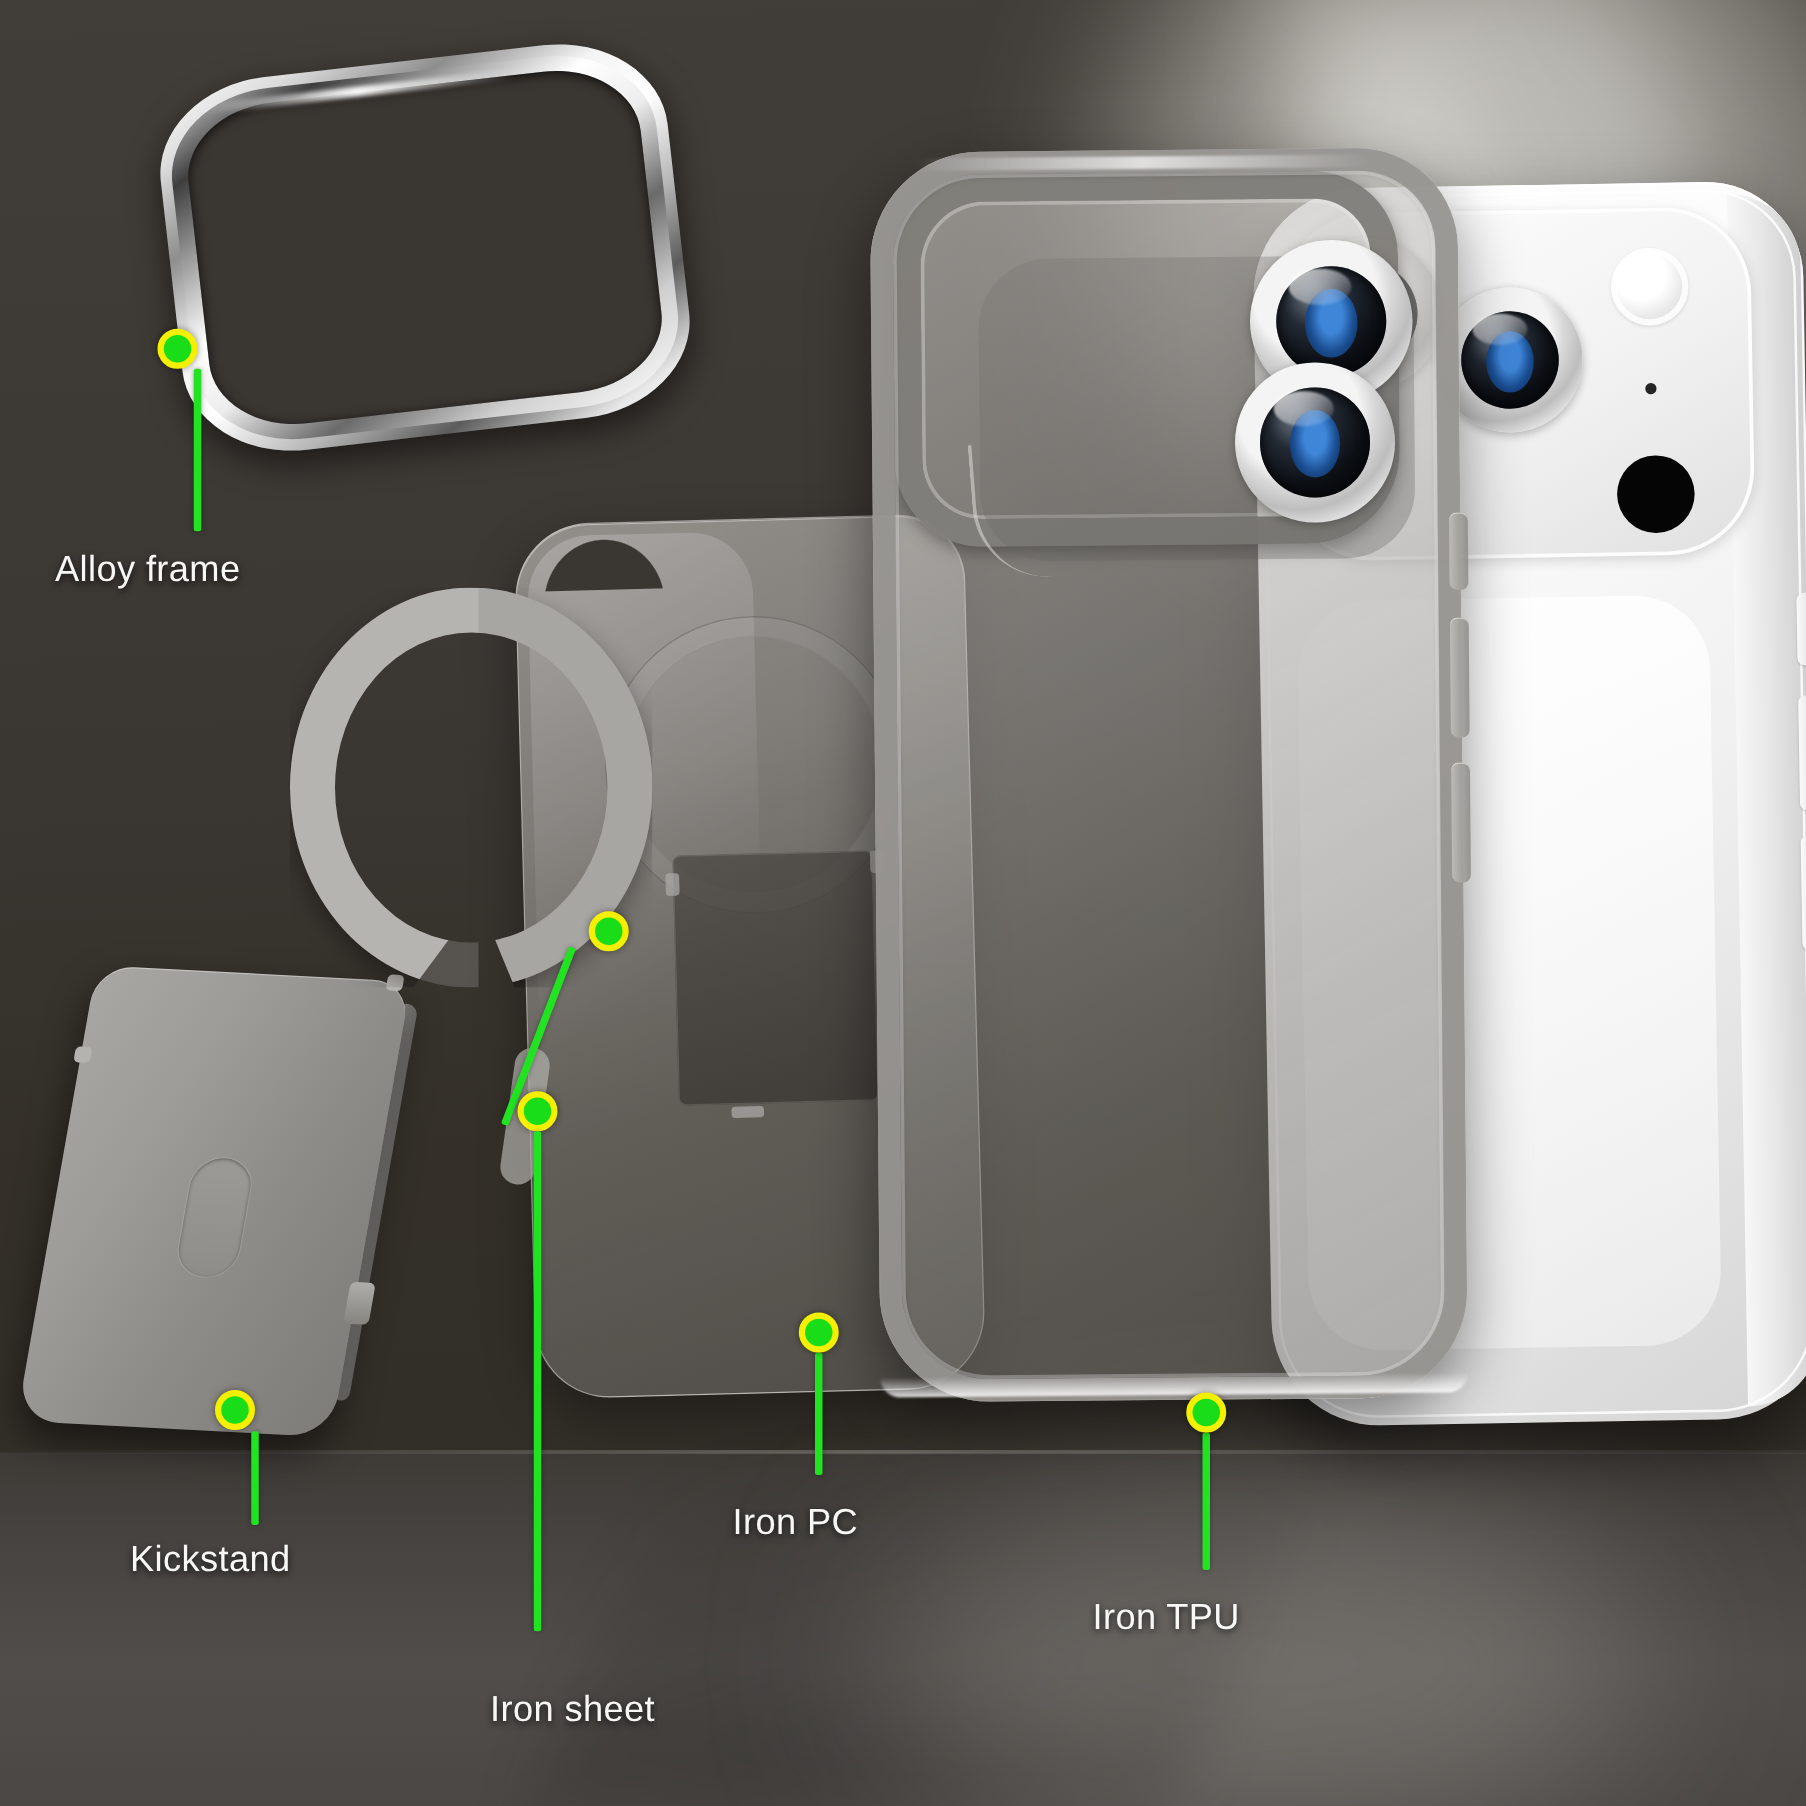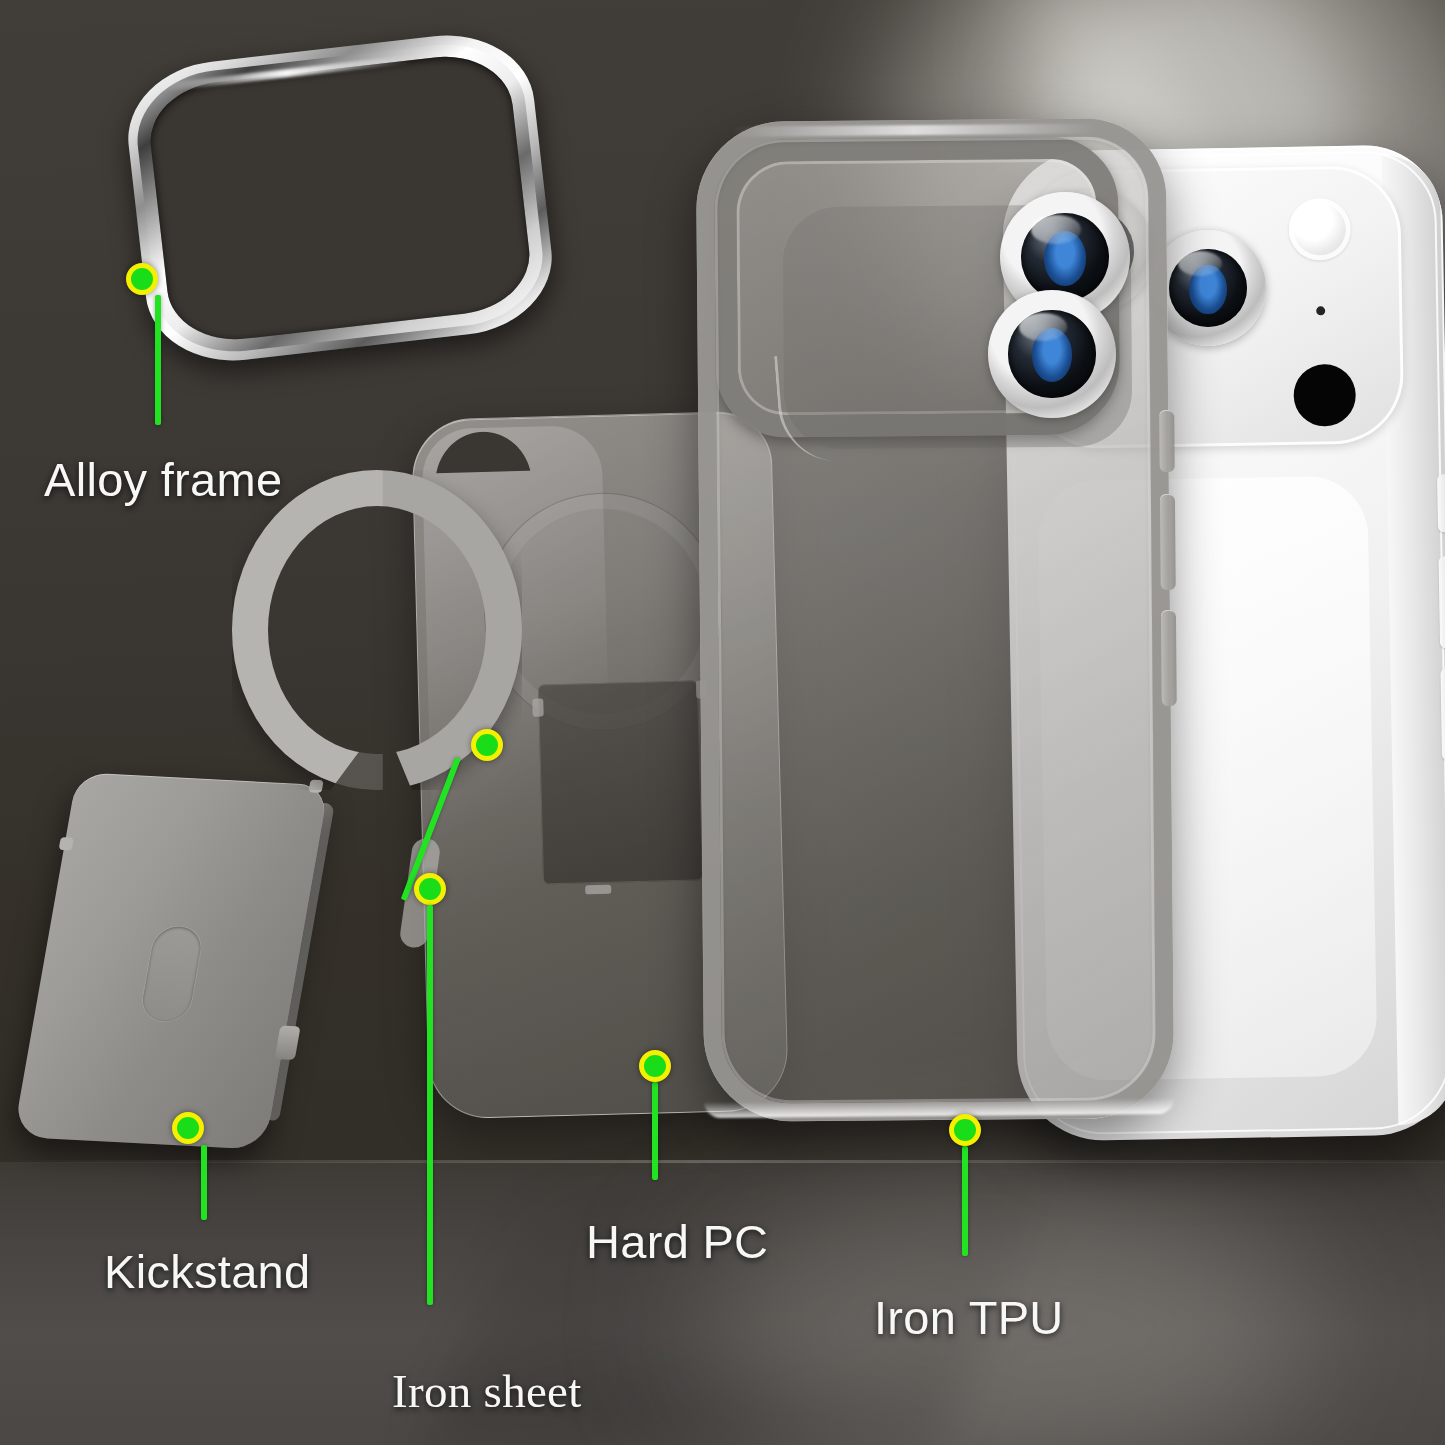--- a/index.html
+++ b/index.html
@@ -167,22 +167,22 @@
   .lensC1{left:1000px;top:192px;width:130px;height:130px;}
   .lensC2{left:988px;top:290px;width:128px;height:128px;}
 
   
   .dot{position:absolute;width:32px;height:32px;border-radius:50%;
     background:#19dd19;border:5px solid #f5f000;box-sizing:border-box;
     box-shadow:0 0 6px rgba(0,0,0,.45);}
   .leader{position:absolute;background:#22e322;width:6px;border-radius:2px;
     box-shadow:0 0 4px rgba(0,0,0,.35);}
   .leader.diag{transform-origin:top center;}
-  .label{position:absolute;color:#f7f7f5;font-size:47px;letter-spacing:.3px;white-space:nowrap;
-    text-shadow:0 2px 6px rgba(0,0,0,.75);margin-top:12px;}
+  .label{position:absolute;color:#f7f7f5;font-size:29px;letter-spacing:.3px;white-space:nowrap;
+    text-shadow:0 2px 6px rgba(0,0,0,.75);}
 </style>
 </head>
 <body>
 
 <div id="stage">
 
   <div class="bg-base"></div>
   <div class="glow glow-tr"></div>
   <div class="glow glow-tr2"></div>
   <div class="glow glow-strip"></div>
@@ -280,23 +280,23 @@
   <div class="label" style="left:44px;top:440px;">Alloy frame</div>
 
   <div class="leader" style="left:201px;top:1145px;height:75px;"></div>
   <div class="dot" style="left:172px;top:1112px;"></div>
   <div class="label" style="left:104px;top:1232px;">Kickstand</div>
 
   <div class="leader diag" style="left:455px;top:758px;height:152px;transform:rotate(21deg);"></div>
   <div class="dot" style="left:471px;top:729px;"></div>
   <div class="dot" style="left:414px;top:873px;"></div>
   <div class="leader" style="left:427px;top:905px;height:400px;"></div>
-  <div class="label" style="left:392px;top:1352px;font-family:Liberation Serif, serif;">Iron sheet</div>
+  <div class="label" style="left:392px;top:1352px;">Iron sheet</div>
 
   <div class="leader" style="left:652px;top:1082px;height:98px;"></div>
   <div class="dot" style="left:639px;top:1050px;"></div>
-  <div class="label" style="left:586px;top:1202px;">Hard PC</div>
+  <div class="label" style="left:586px;top:1202px;">Iron PC</div>
 
   <div class="leader" style="left:962px;top:1146px;height:110px;"></div>
   <div class="dot" style="left:949px;top:1114px;"></div>
   <div class="label" style="left:874px;top:1278px;">Iron TPU</div>
 
 </div>
 
 </body></html>

